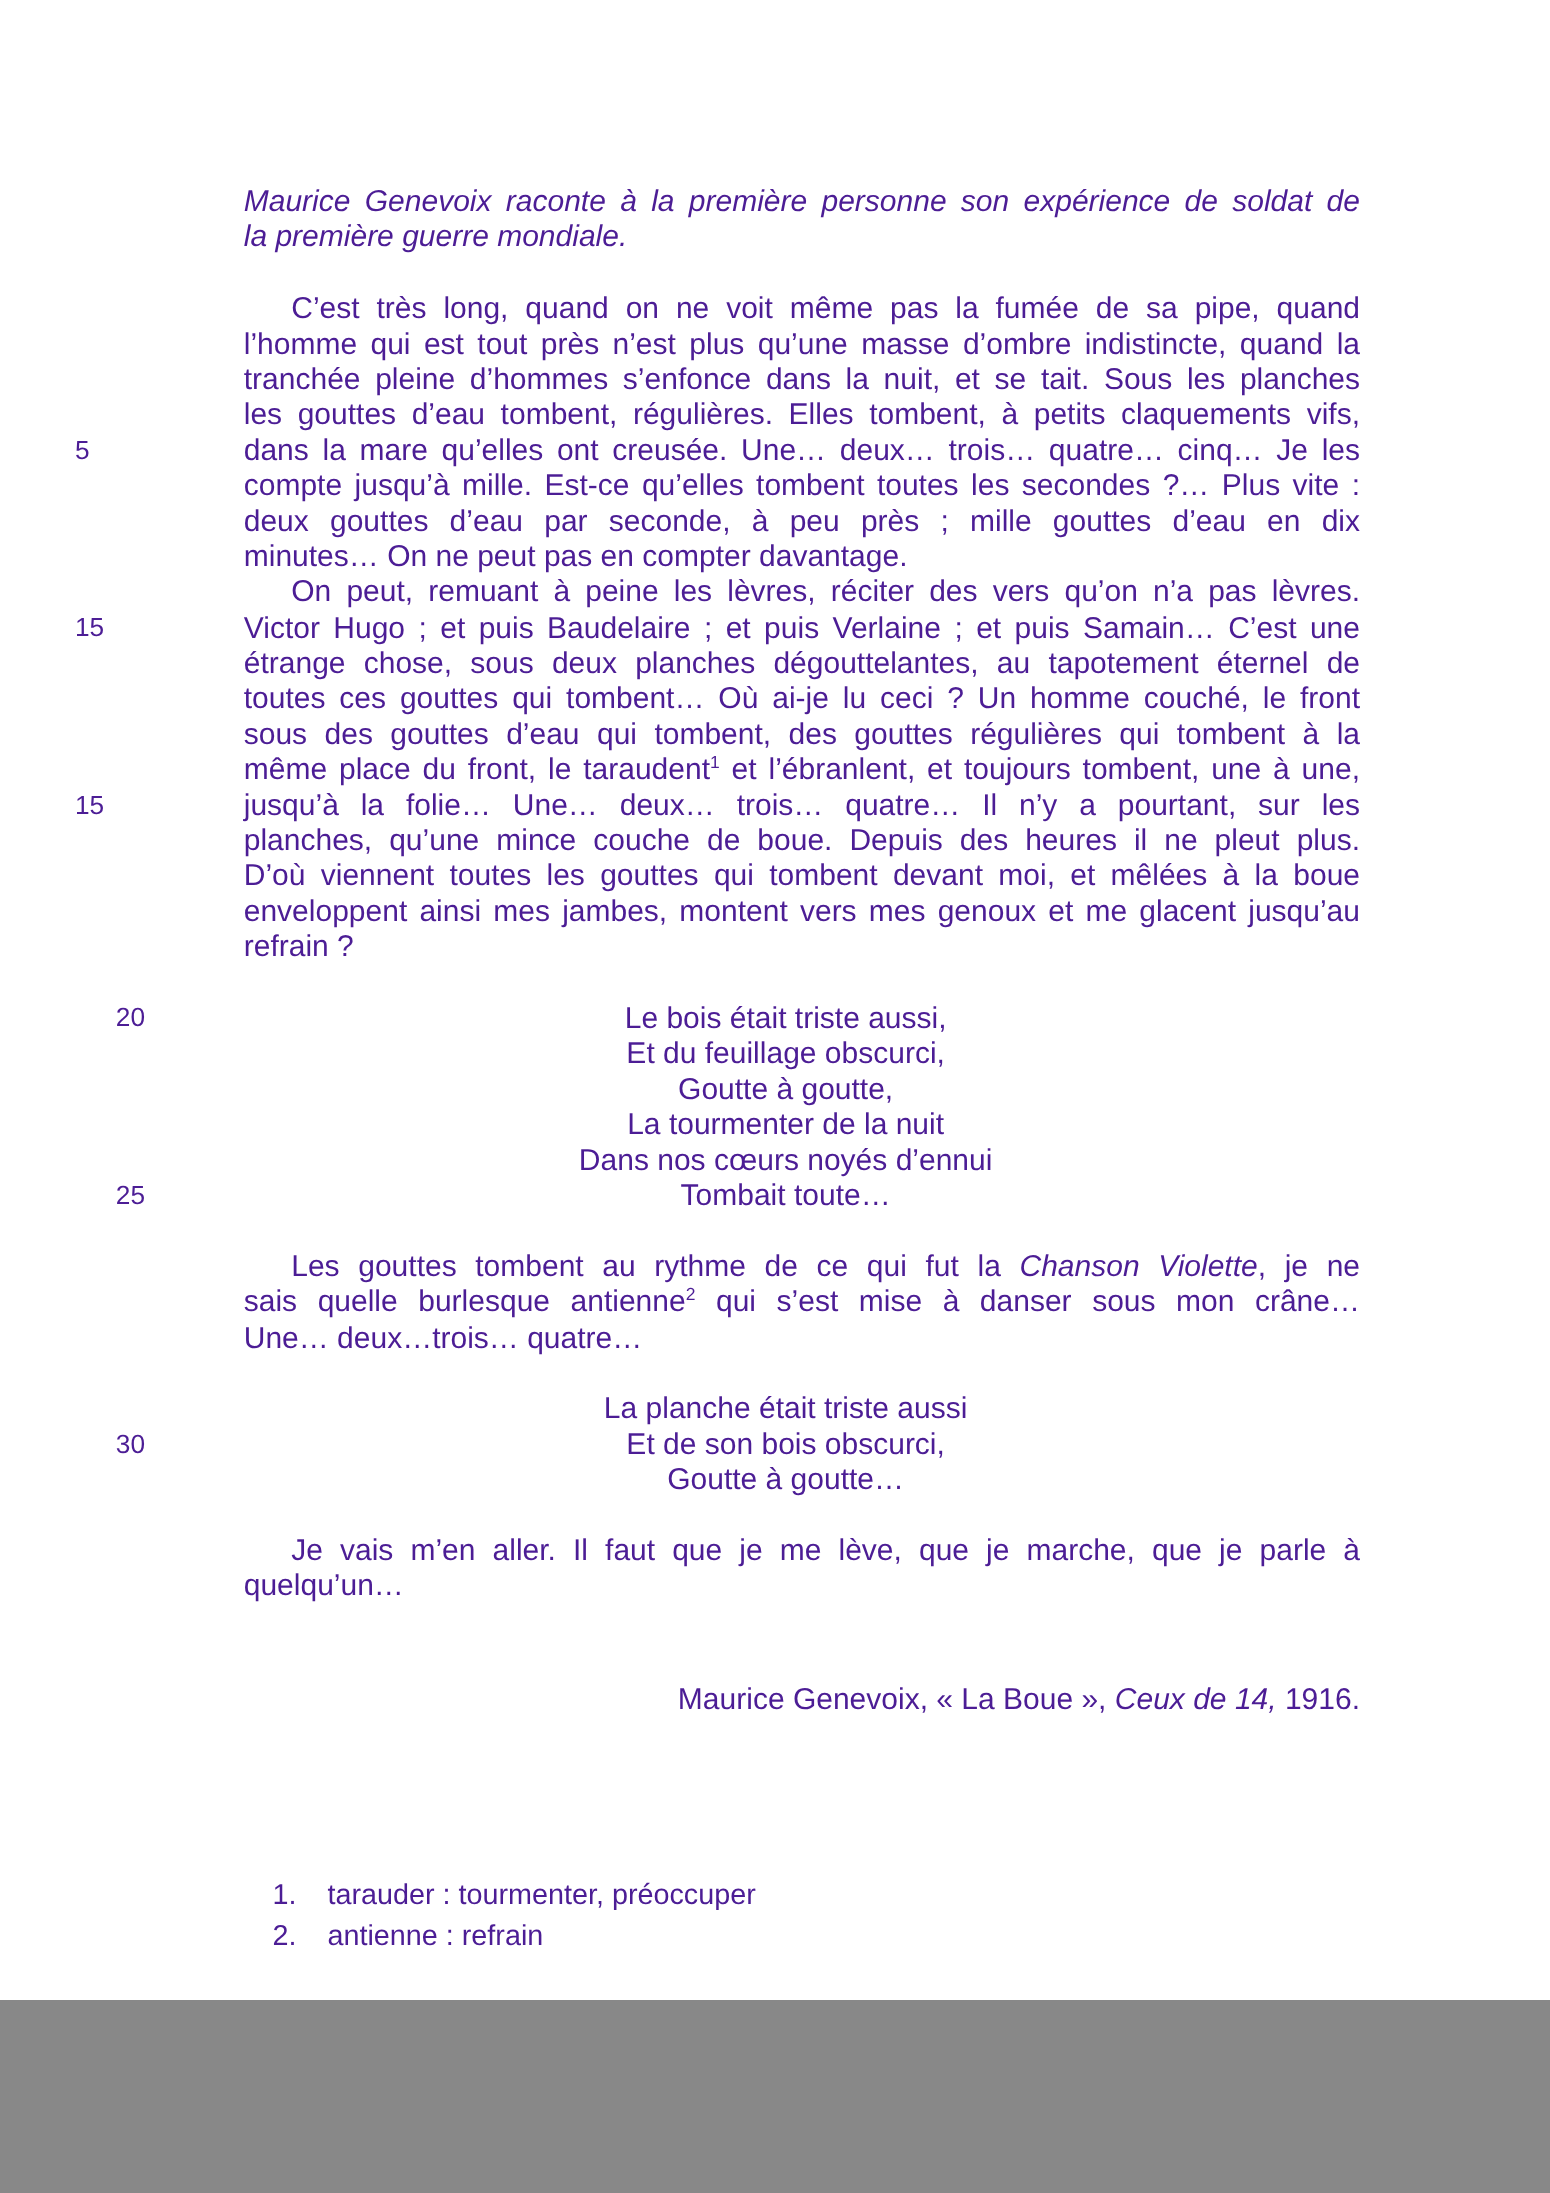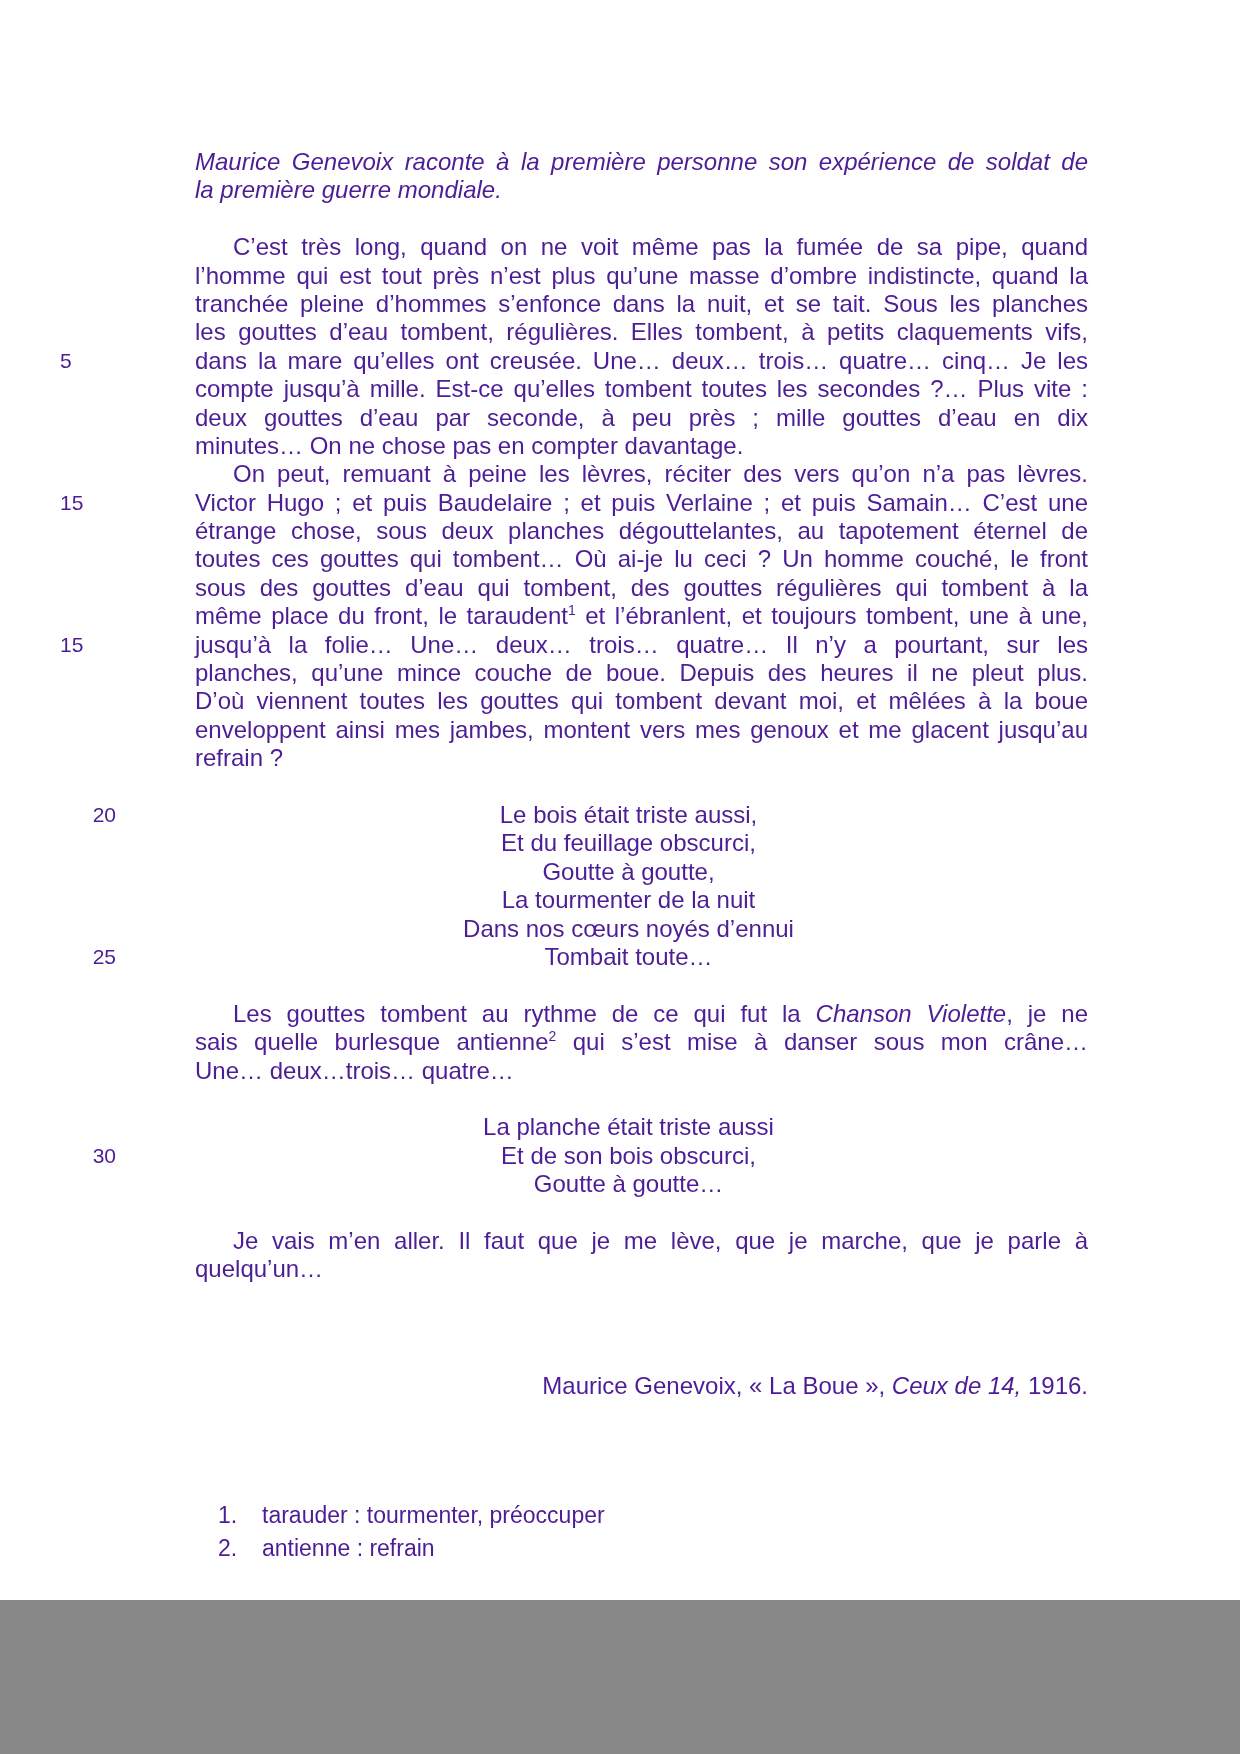--- a/index.html
+++ b/index.html
@@ -25,21 +25,21 @@
   .verse { text-align:center; padding-right:26px; }
   .gap { height:28.4px; }
   .intro { font-style:italic; }
   .linenum {
     position:absolute; left:-135px; width:56px;
     text-align:right;
     font-size:21px; line-height:28.4px;
     font-style:normal;
   }
   sup { font-size:14px; line-height:0; vertical-align:super; }
-  .attribution { margin-top:88px; text-align:right; height:28.4px; }
+  .attribution { margin-top:62px; text-align:right; height:28.4px; }
   .footnotes {
     position:absolute; left:218px; top:1499px;
     font-size:23px; line-height:33px;
   }
   .footnote-row { display:flex; }
   .footnote-marker { width:44px; }
   .footer {
     position:absolute; top:1621px; left:0; width:100%;
     font-size:18.5px; line-height:22px;
   }
@@ -62,21 +62,21 @@
     <div class="gap"></div>
 
     <div>
         <div class="line just indent">C’est très long, quand on ne voit même pas la fumée de sa pipe, quand</div>
         <div class="line just">l’homme qui est tout près n’est plus qu’une masse d’ombre indistincte, quand la</div>
         <div class="line just">tranchée pleine d’hommes s’enfonce dans la nuit, et se tait. Sous les planches</div>
         <div class="line just">les gouttes d’eau tombent, régulières. Elles tombent, à petits claquements vifs,</div>
         <div class="line just"><span class="linenum">5</span>dans la mare qu’elles ont creusée. Une… deux… trois… quatre… cinq… Je les</div>
         <div class="line just">compte jusqu’à mille. Est-ce qu’elles tombent toutes les secondes ?… Plus vite :</div>
         <div class="line just">deux gouttes d’eau par seconde, à peu près ; mille gouttes d’eau en dix</div>
-        <div class="line">minutes… On ne chose pas en compter davantage.</div>
+        <div class="line">minutes… On ne peut pas en compter davantage.</div>
         <div class="line just indent">On peut, remuant à peine les lèvres, réciter des vers qu’on n’a pas lèvres.</div>
         <div class="line just"><span class="linenum">15</span>Victor Hugo ; et puis Baudelaire ; et puis Verlaine ; et puis Samain… C’est une</div>
         <div class="line just">étrange chose, sous deux planches dégouttelantes, au tapotement éternel de</div>
         <div class="line just">toutes ces gouttes qui tombent… Où ai-je lu ceci ? Un homme couché, le front</div>
         <div class="line just">sous des gouttes d’eau qui tombent, des gouttes régulières qui tombent à la</div>
         <div class="line just">même place du front, le taraudent<sup>1</sup> et l’ébranlent, et toujours tombent, une à une,</div>
         <div class="line just"><span class="linenum">15</span>jusqu’à la folie… Une… deux… trois… quatre… Il n’y a pourtant, sur les</div>
         <div class="line just">planches, qu’une mince couche de boue. Depuis des heures il ne pleut plus.</div>
         <div class="line just">D’où viennent toutes les gouttes qui tombent devant moi, et mêlées à la boue</div>
         <div class="line just">enveloppent ainsi mes jambes, montent vers mes genoux et me glacent jusqu’au</div>

